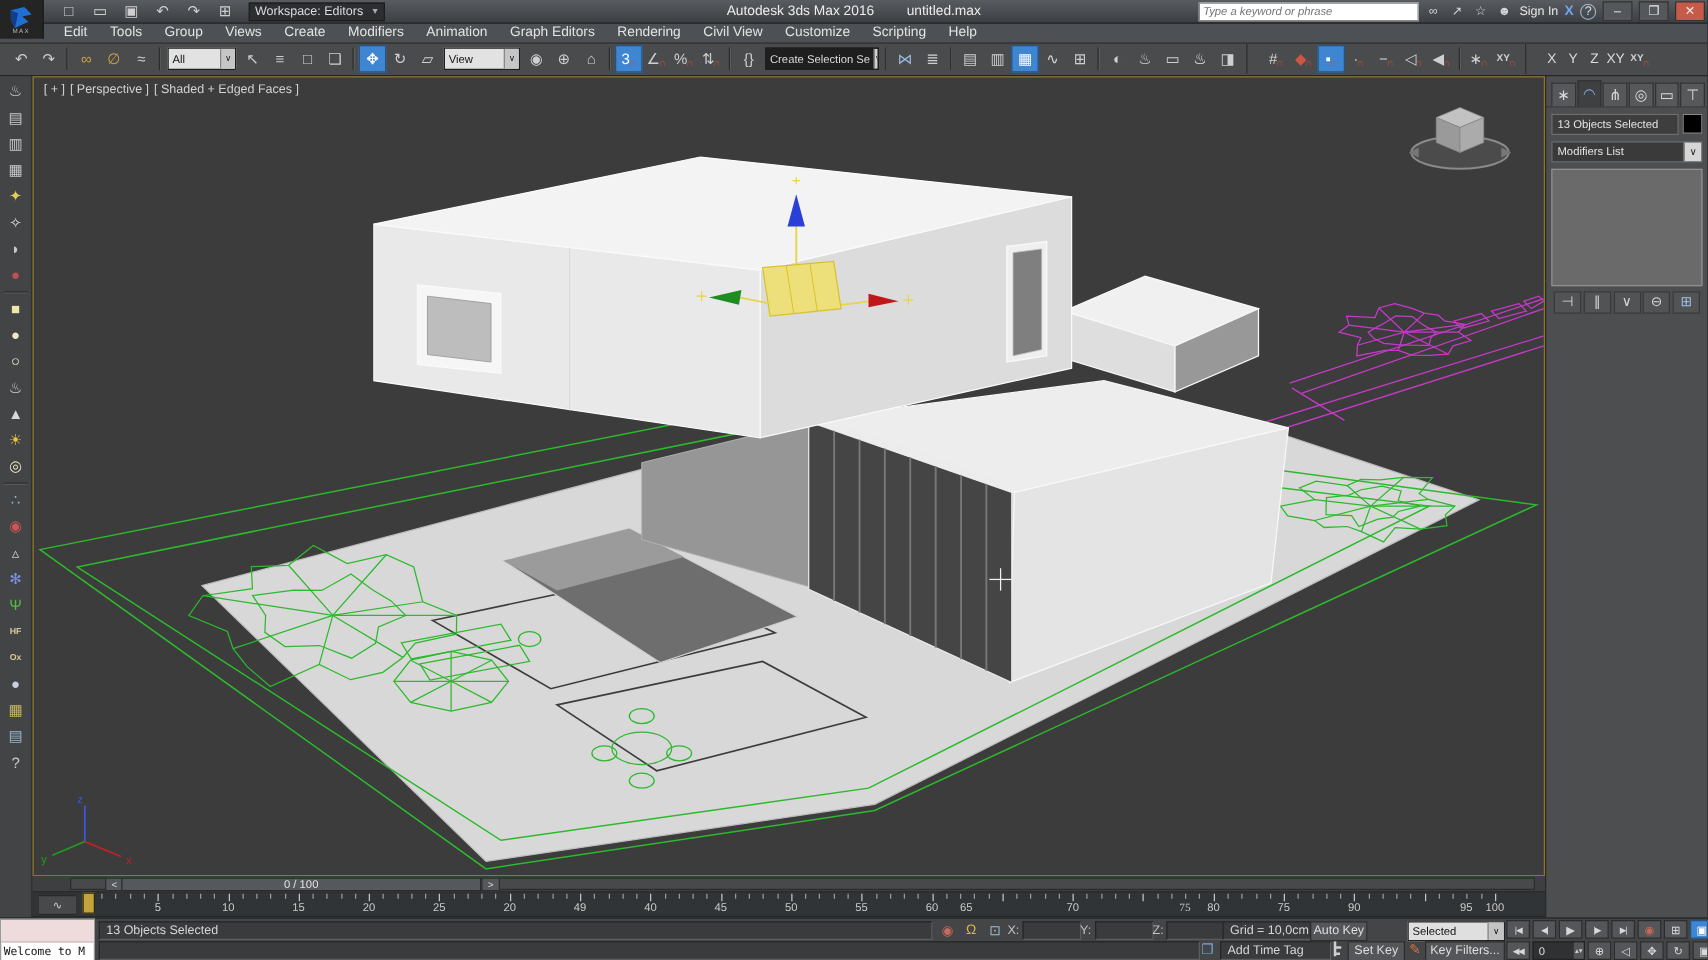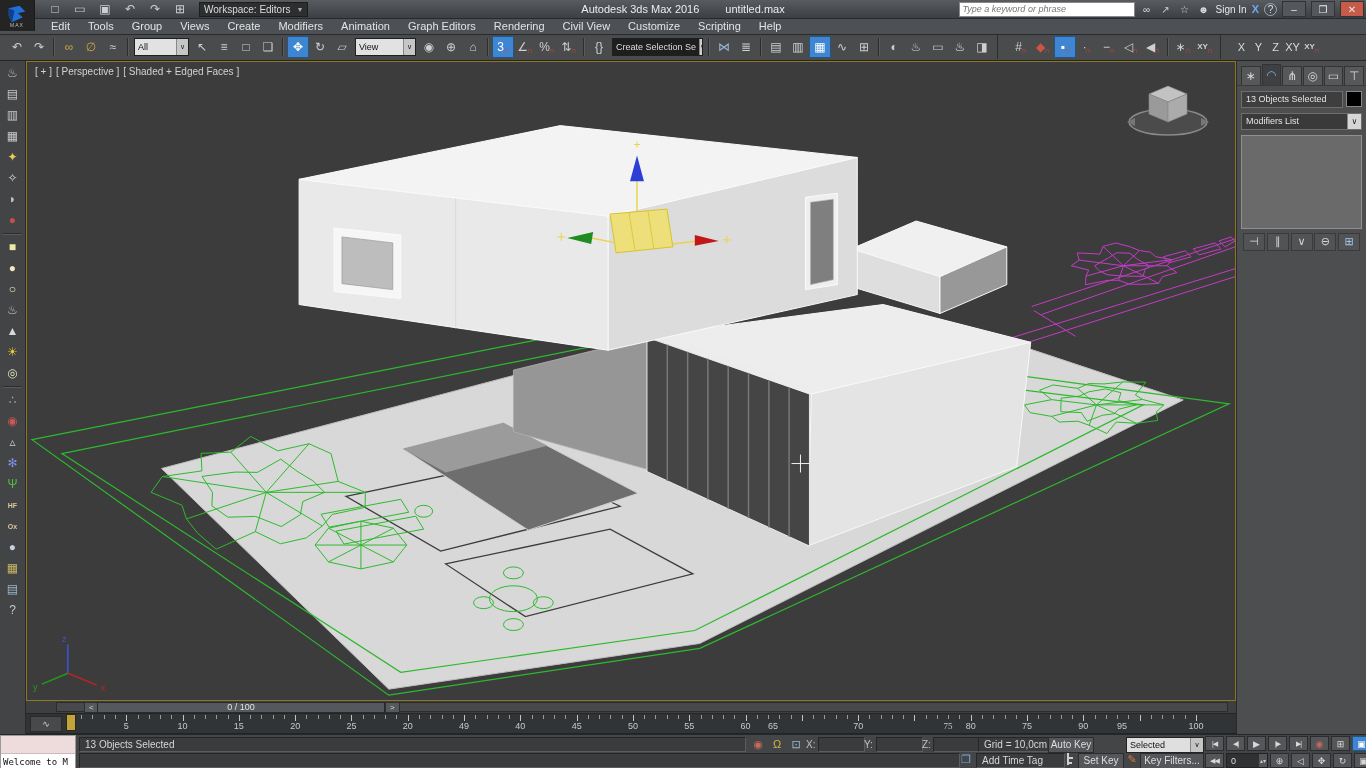--- a/index.html
+++ b/index.html
@@ -753,21 +753,21 @@
             <div class="ticklabel" style="left: 550.7px;">45</div>
             <div class="ticklabel" style="left: 607px;">50</div>
             <div class="ticklabel" style="left: 663.3px;">55</div>
             <div class="ticklabel" style="left: 719.6px;">60</div>
             <div class="ticklabel" style="left: 747px;">65</div>
             <div class="ticklabel" style="left: 832.2px;">70</div>
             <div class="ticklabel" style="left: 922px; font-family: Liberation Serif, serif;">75</div>
             <div class="ticklabel" style="left: 944.8px;">80</div>
             <div class="ticklabel" style="left: 1001.1px;">75</div>
             <div class="ticklabel" style="left: 1057.4px;">90</div>
-            <div class="ticklabel" style="left: 1084px; padding-left: 24px;">95</div>
+            <div class="ticklabel" style="left: 1135px; padding-left: 24px;">95</div>
             <div class="ticklabel" style="left: 1170px;">100</div>
           </div>
         <div class="framemarker" id="framemarker" style="left: 40px;"></div>
       </div>
     </div>
 
     <div class="rightpanel">
       <div class="cp-tabs">
           <span class="cp-tab">
             <span class="g" style="color: rgb(216, 216, 216);">∗</span>

